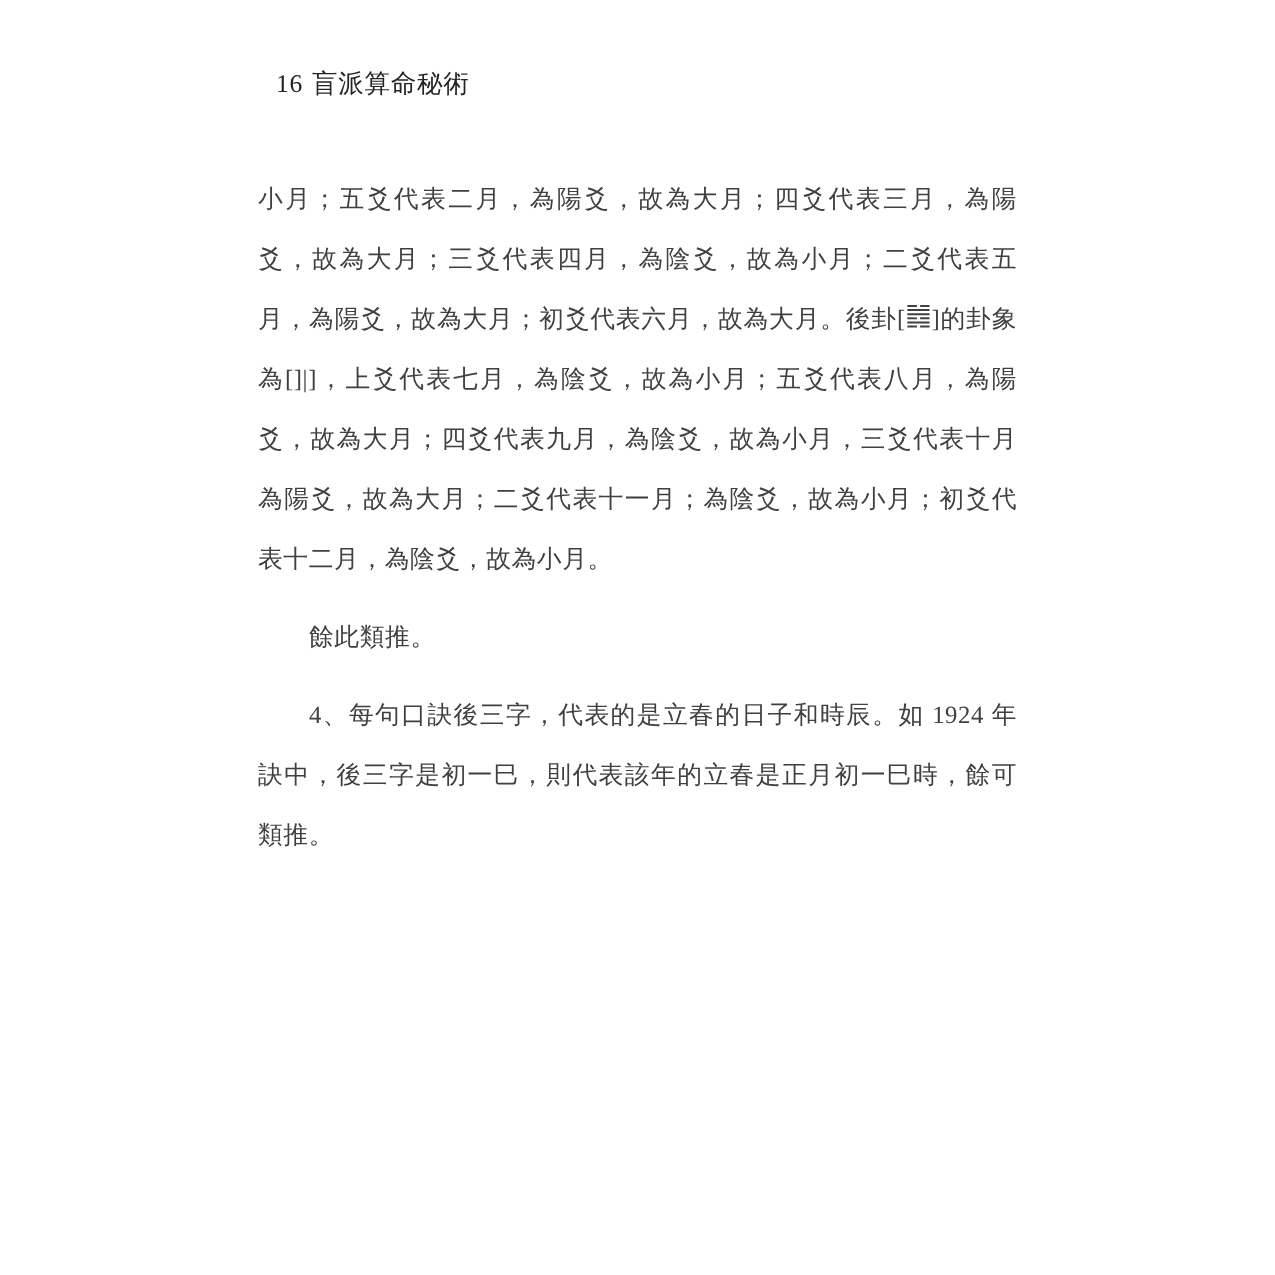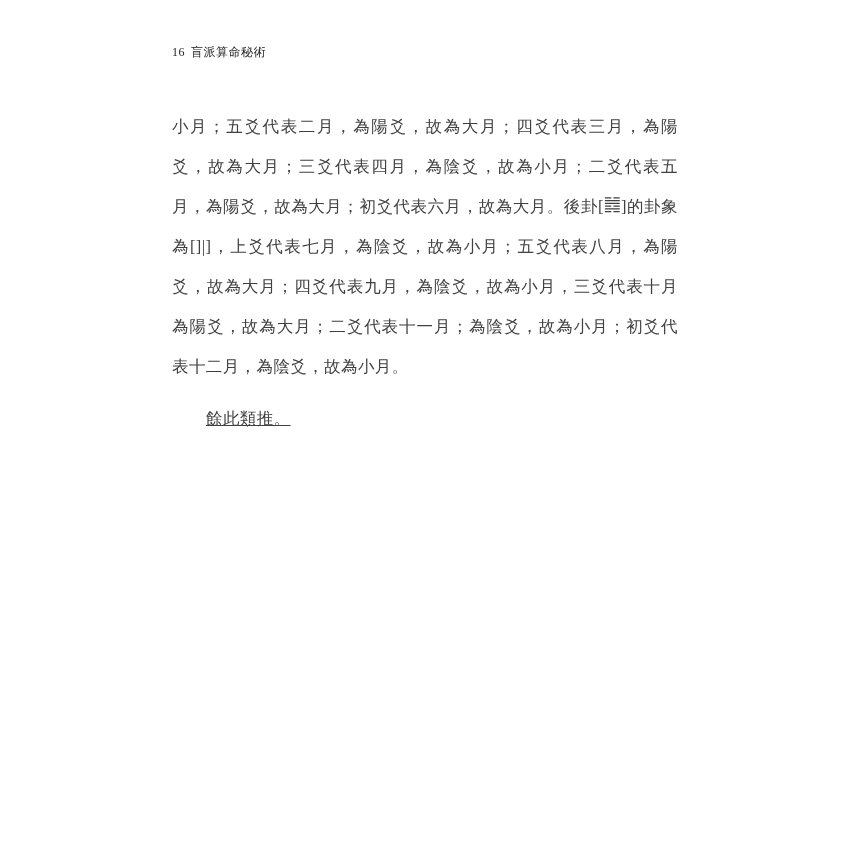--- a/index.html
+++ b/index.html
@@ -22,58 +22,58 @@
     box-sizing: border-box;
     padding: 0;
   }
   .page-inner {
     position: absolute;
     left: 172px;
     top: 44px;
     width: 506px;
   }
   .running-head {
-    font-size: 12px;
+    font-size: 17px;
     letter-spacing: 0.5px;
     color: #242424;
-    margin: 0 0 46px 0;
+    margin: 0 0 46px 12px;
     white-space: nowrap;
   }
   .running-head .folio {
     margin-right: 6px;
   }
   .body-text p {
     margin: 0 0 6px 0;
     font-size: 16.5px;
     line-height: 40px;
     text-align: justify;
     text-justify: inter-character;
     color: #404040;
     letter-spacing: 0.4px;
   }
   .body-text p.indent {
     text-indent: 34px;
   }
   .body-text p.para-gap {
     margin-top: 12px;
-    text-decoration: underline;
   }
   .body-text p:last-child {
     margin-bottom: 0;
   }
 </style>
 </head>
 <body>
 
 <div class="page">
   <div class="page-inner">
 
     <div class="running-head">
       <span class="folio">16</span><span>盲派算命秘術</span>
     </div>
 
     <div class="body-text">
       <p>小月；五爻代表二月，為陽爻，故為大月；四爻代表三月，為陽爻，故為大月；三爻代表四月，為陰爻，故為小月；二爻代表五月，為陽爻，故為大月；初爻代表六月，故為大月。後卦[䷮]的卦象為[]|]，上爻代表七月，為陰爻，故為小月；五爻代表八月，為陽爻，故為大月；四爻代表九月，為陰爻，故為小月，三爻代表十月為陽爻，故為大月；二爻代表十一月；為陰爻，故為小月；初爻代表十二月，為陰爻，故為小月。</p>
       <p class="indent para-gap">餘此類推。</p>
+      <p class="indent para-gap">4、每句口訣後三字，代表的是立春的日子和時辰。如 1924 年訣中，後三字是初一巳，則代表該年的立春是正月初一巳時，餘可類推。</p>
     </div>
 
   </div>
 </div>
 
 </body></html>

